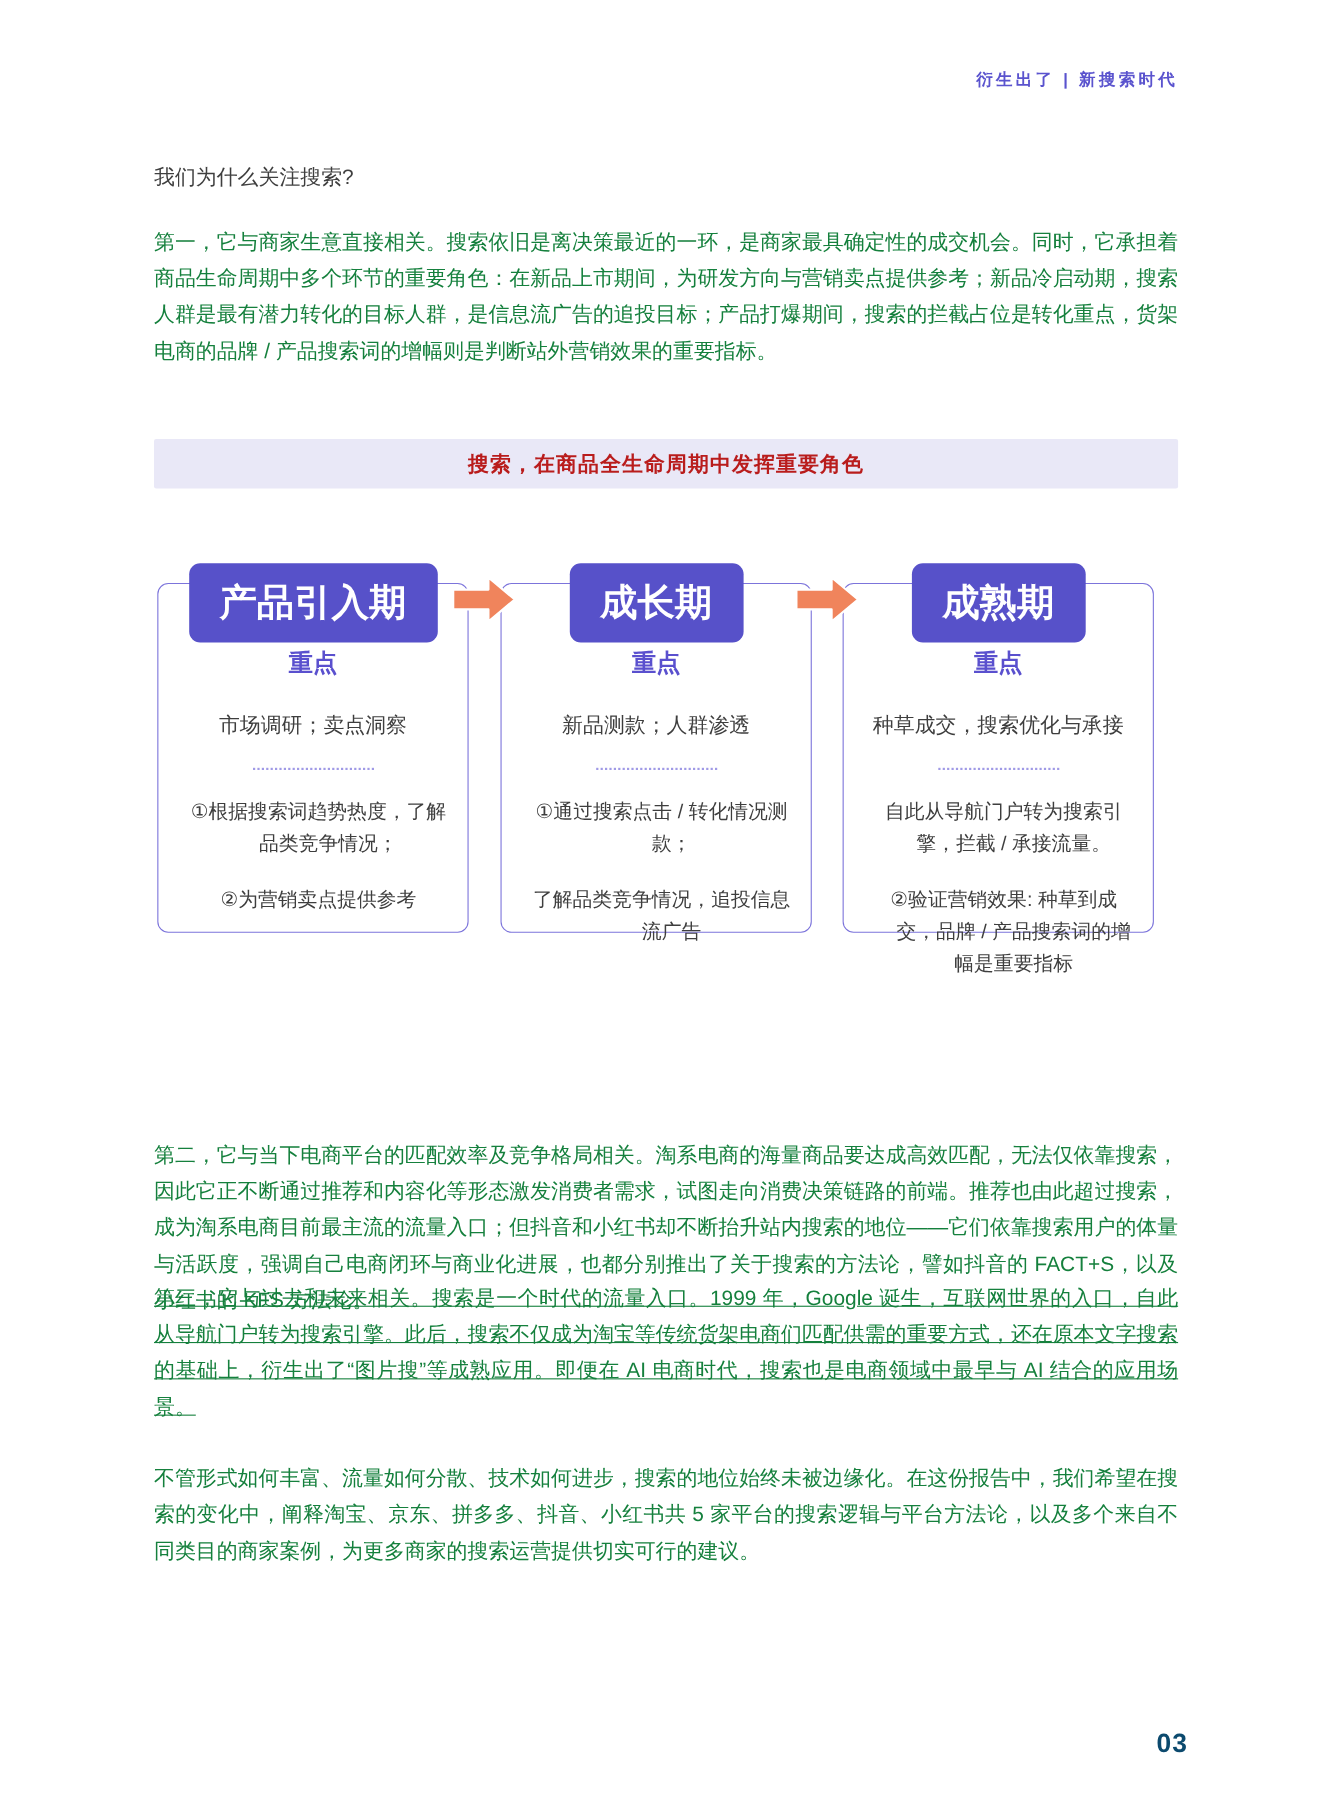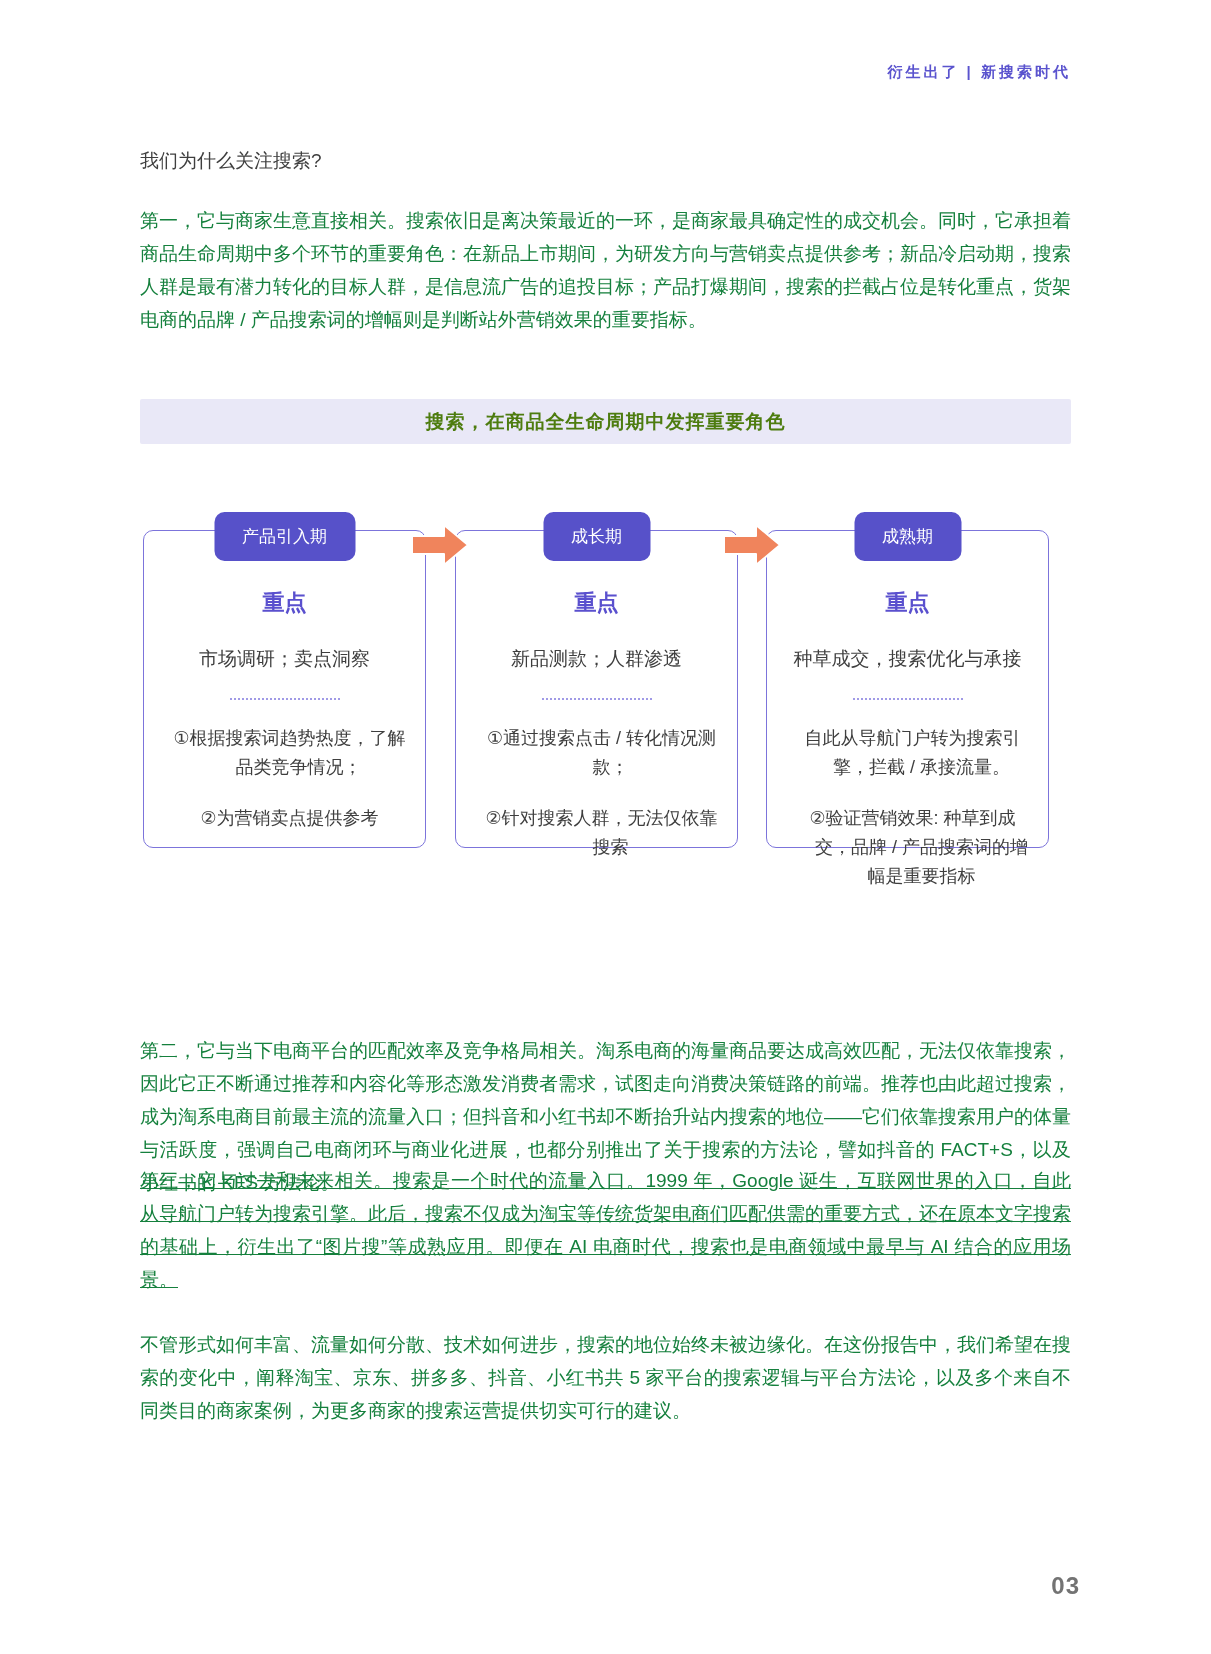--- a/index.html
+++ b/index.html
@@ -28,53 +28,53 @@
   .p2 { top:1019px;margin-top:15px; }
   .p3 { top:1164px;text-decoration:underline; }
   .p4 { top:1328px; }
 
   
   .banner {
     position:absolute; left:140px; top:399px; width:931px; height:45px;
     background:#E9E8F7; border-radius:2px;
     display:flex; align-items:center; justify-content:center;
   }
-  .banner-title { color:#4d7c0f; font-size:19px; font-weight:bold; letter-spacing:1px; }
+  .banner-title { color:#b91c1c; font-size:19px; font-weight:bold; letter-spacing:1px; }
 
   
   .diagram { position:absolute; left:143px; top:512px; width:906px; height:336px; }
   .stage { position:absolute; top:0; width:283px; height:336px; }
   .stage-1 { left:0; } .stage-2 { left:312px; } .stage-3 { left:623px; }
   .stage-box {
     position:absolute; left:0; right:0; top:18px; bottom:0;
     background:#ffffff; border:1.5px solid #7C74DB; border-radius:10px; z-index:0;
   }
   .stage-chip {
     position:absolute; top:0; left:50%; transform:translateX(-50%);
-    background:#5751C9; color:#ffffff; font-size:17px; font-weight:normal;
+    background:#5751C9; color:#ffffff; font-size:34px; font-weight:bold;
     padding:13px 28px; border-radius:10px; white-space:nowrap; z-index:2;
   }
   .stage-content { position:absolute; top:76px; left:0; right:0; z-index:1; }
   .focus-label { text-align:center; color:#5A50CE; font-size:22px; font-weight:bold; }
   .focus-text { text-align:center; font-size:19px; color:#3E3E3E; margin-top:28px; }
   .dotted-sep { width:110px; margin:26px auto 24px auto; border-top:2px dotted #A09AE6; height:0; }
   .stage-items { padding:0 16px 0 26px; text-align:left; }
   .stage-item {
     font-size:18px; line-height:29px; color:#3E3E3E;
     padding-left:1em; text-indent:-1em; margin-bottom:22px;text-align:center;
   }
 
   
   .arrow { position:absolute; top:10px; width:58px; height:46px; z-index:3; }
   .arrow-1 { left:268px; } .arrow-2 { left:580px; }
 
   
   .page-number {
     position:absolute; top:1572px; right:131px;
-    color:#737373; font-size:24px; font-weight:bold; letter-spacing:1px;
+    color:#0c4a6e; font-size:24px; font-weight:bold; letter-spacing:1px;
   }
 </style>
 </head>
 <body>
 
 <div class="page">
 
   <div class="brand">衍生出了 | 新搜索时代</div>
 
   <div class="question">我们为什么关注搜索?</div>
@@ -107,21 +107,21 @@
 
     <div class="stage stage-2">
       <div class="stage-box"></div>
       <div class="stage-chip">成长期</div>
       <div class="stage-content">
         <div class="focus-label">重点</div>
         <div class="focus-text">新品测款；人群渗透</div>
         <div class="dotted-sep"></div>
         <div class="stage-items">
           <div class="stage-item">①通过搜索点击 / 转化情况测款；</div>
-          <div class="stage-item">②针对搜索人群，无法仅依靠搜索</div>
+          <div class="stage-item">了解品类竞争情况，追投信息流广告</div>
         </div>
       </div>
     </div>
 
     <svg class="arrow arrow-2" viewBox="0 0 58 46">
       <path d="M1 14 H33 V3 L57 23 L33 43 V32 H1 Z" fill="#F0845C" stroke="#ffffff" stroke-width="2" stroke-linejoin="round"></path>
     </svg>
 
     <div class="stage stage-3">
       <div class="stage-box"></div>

